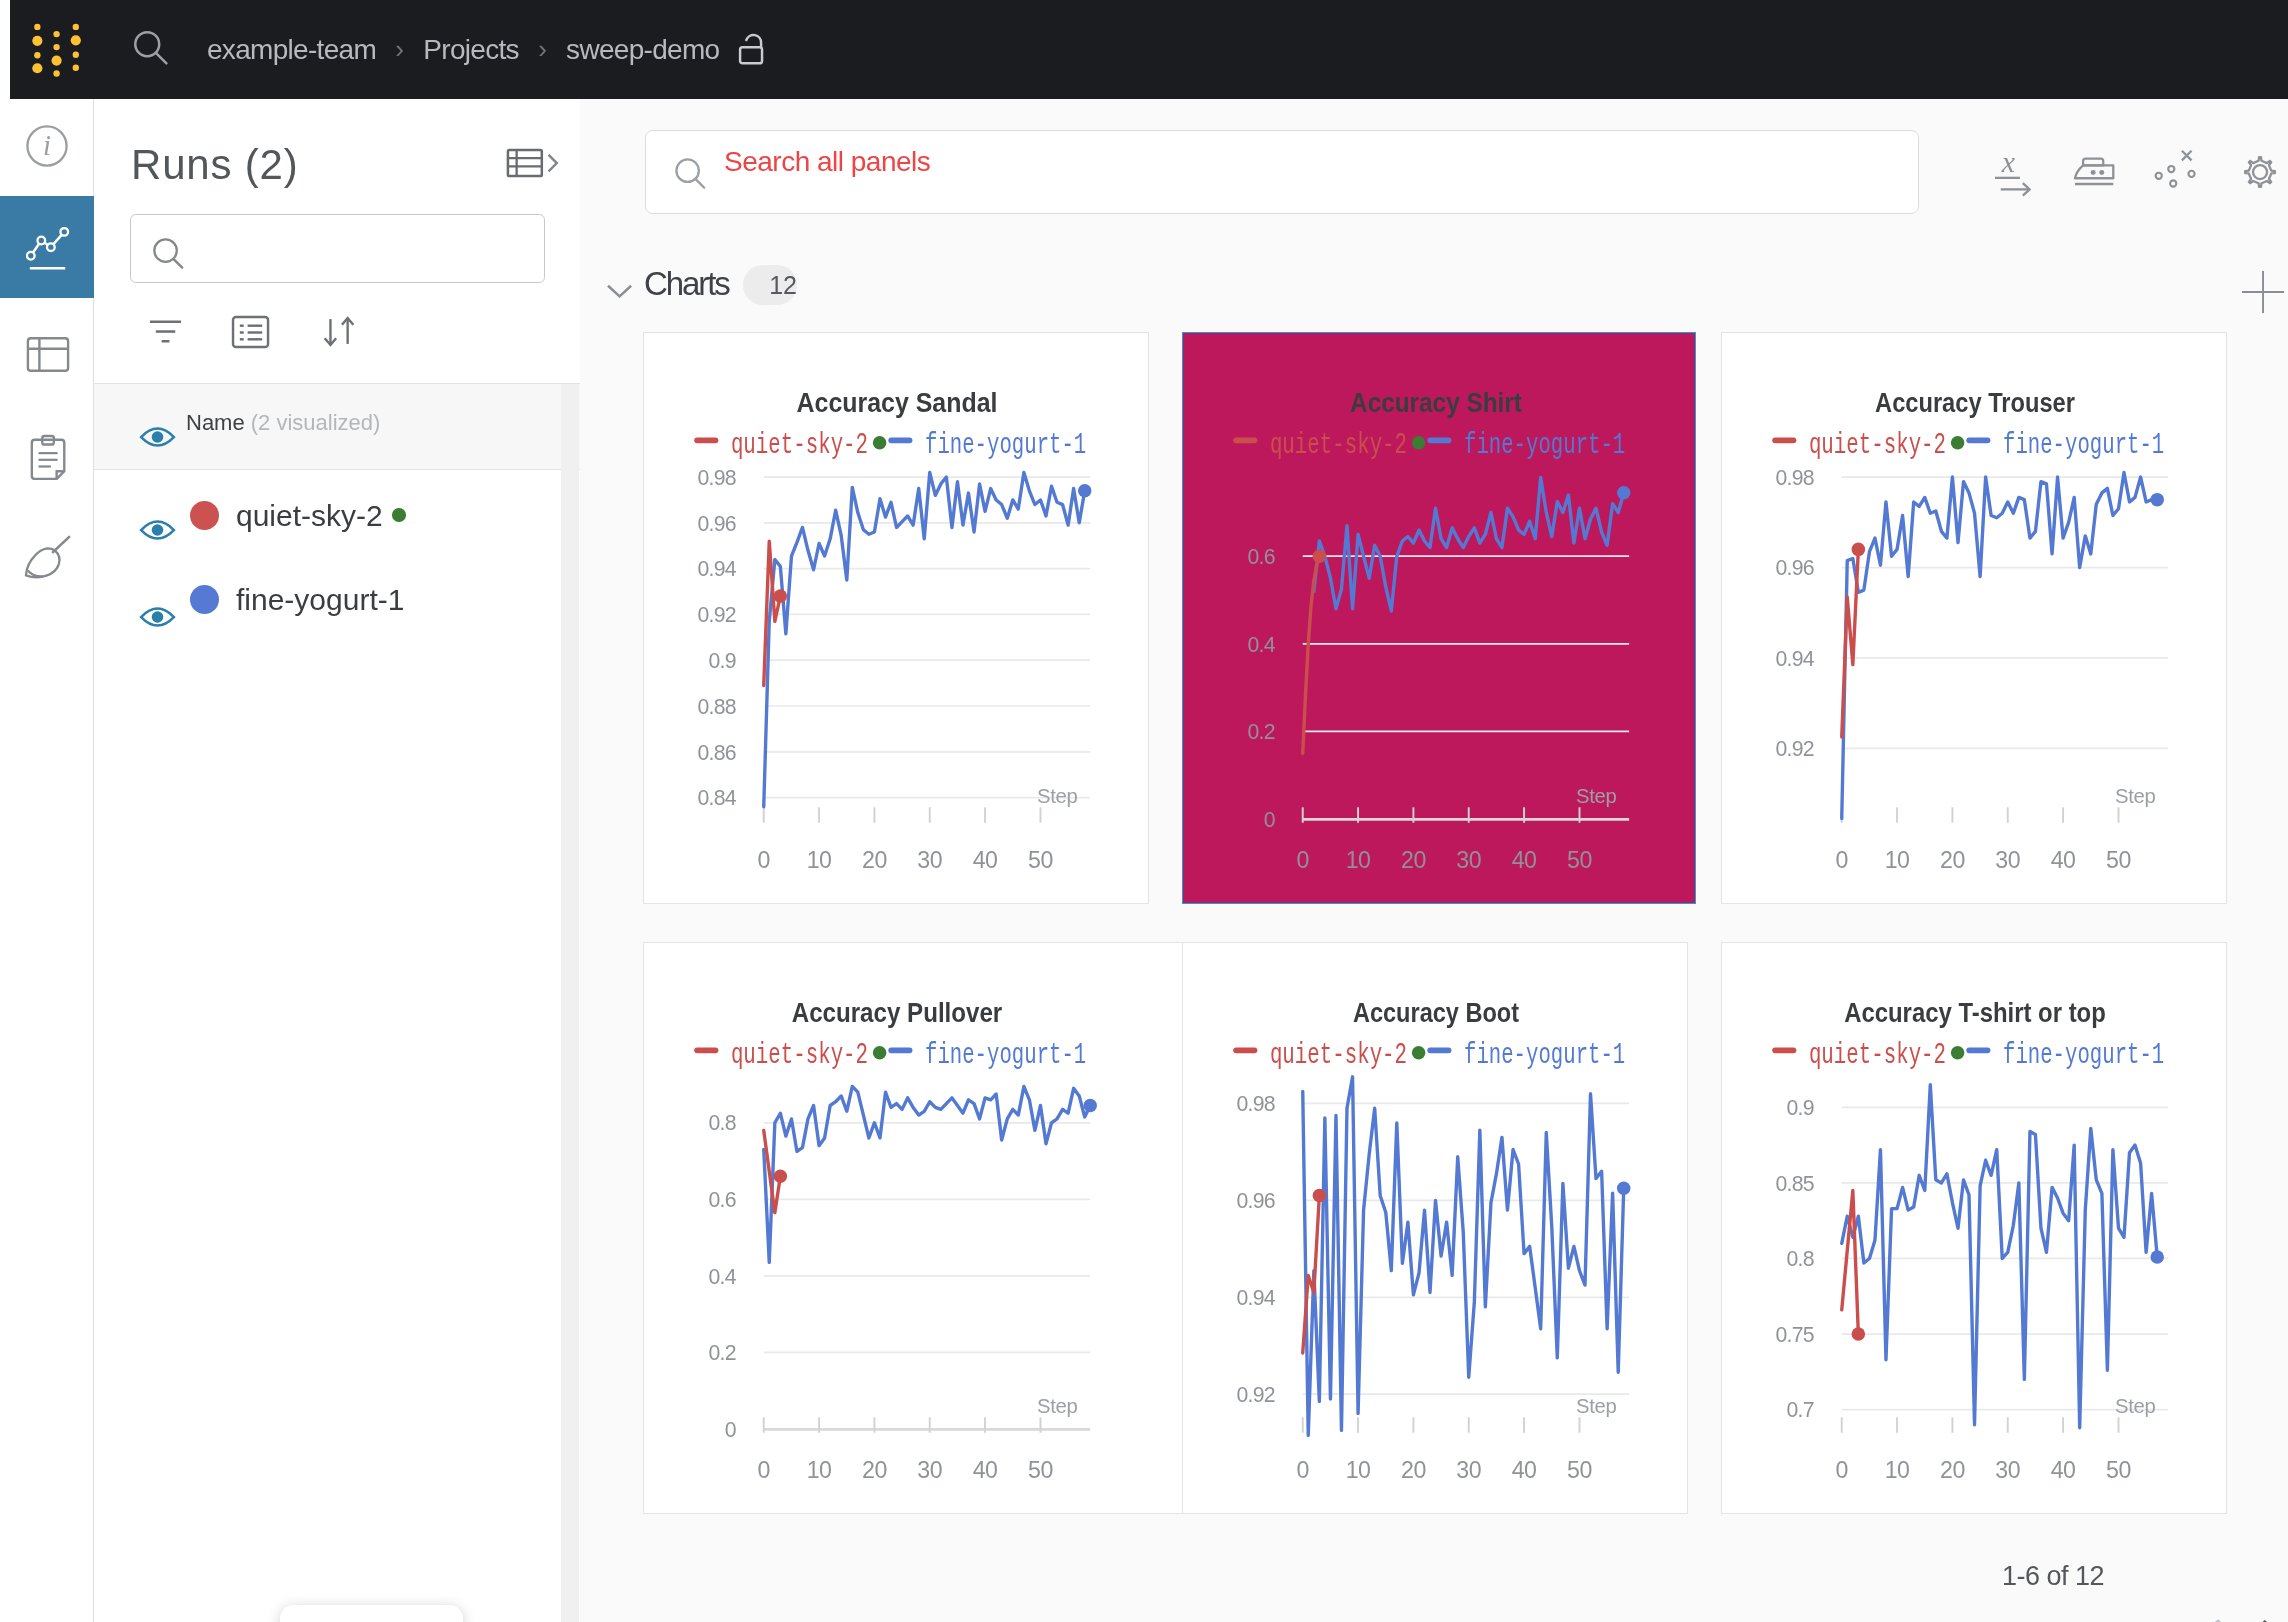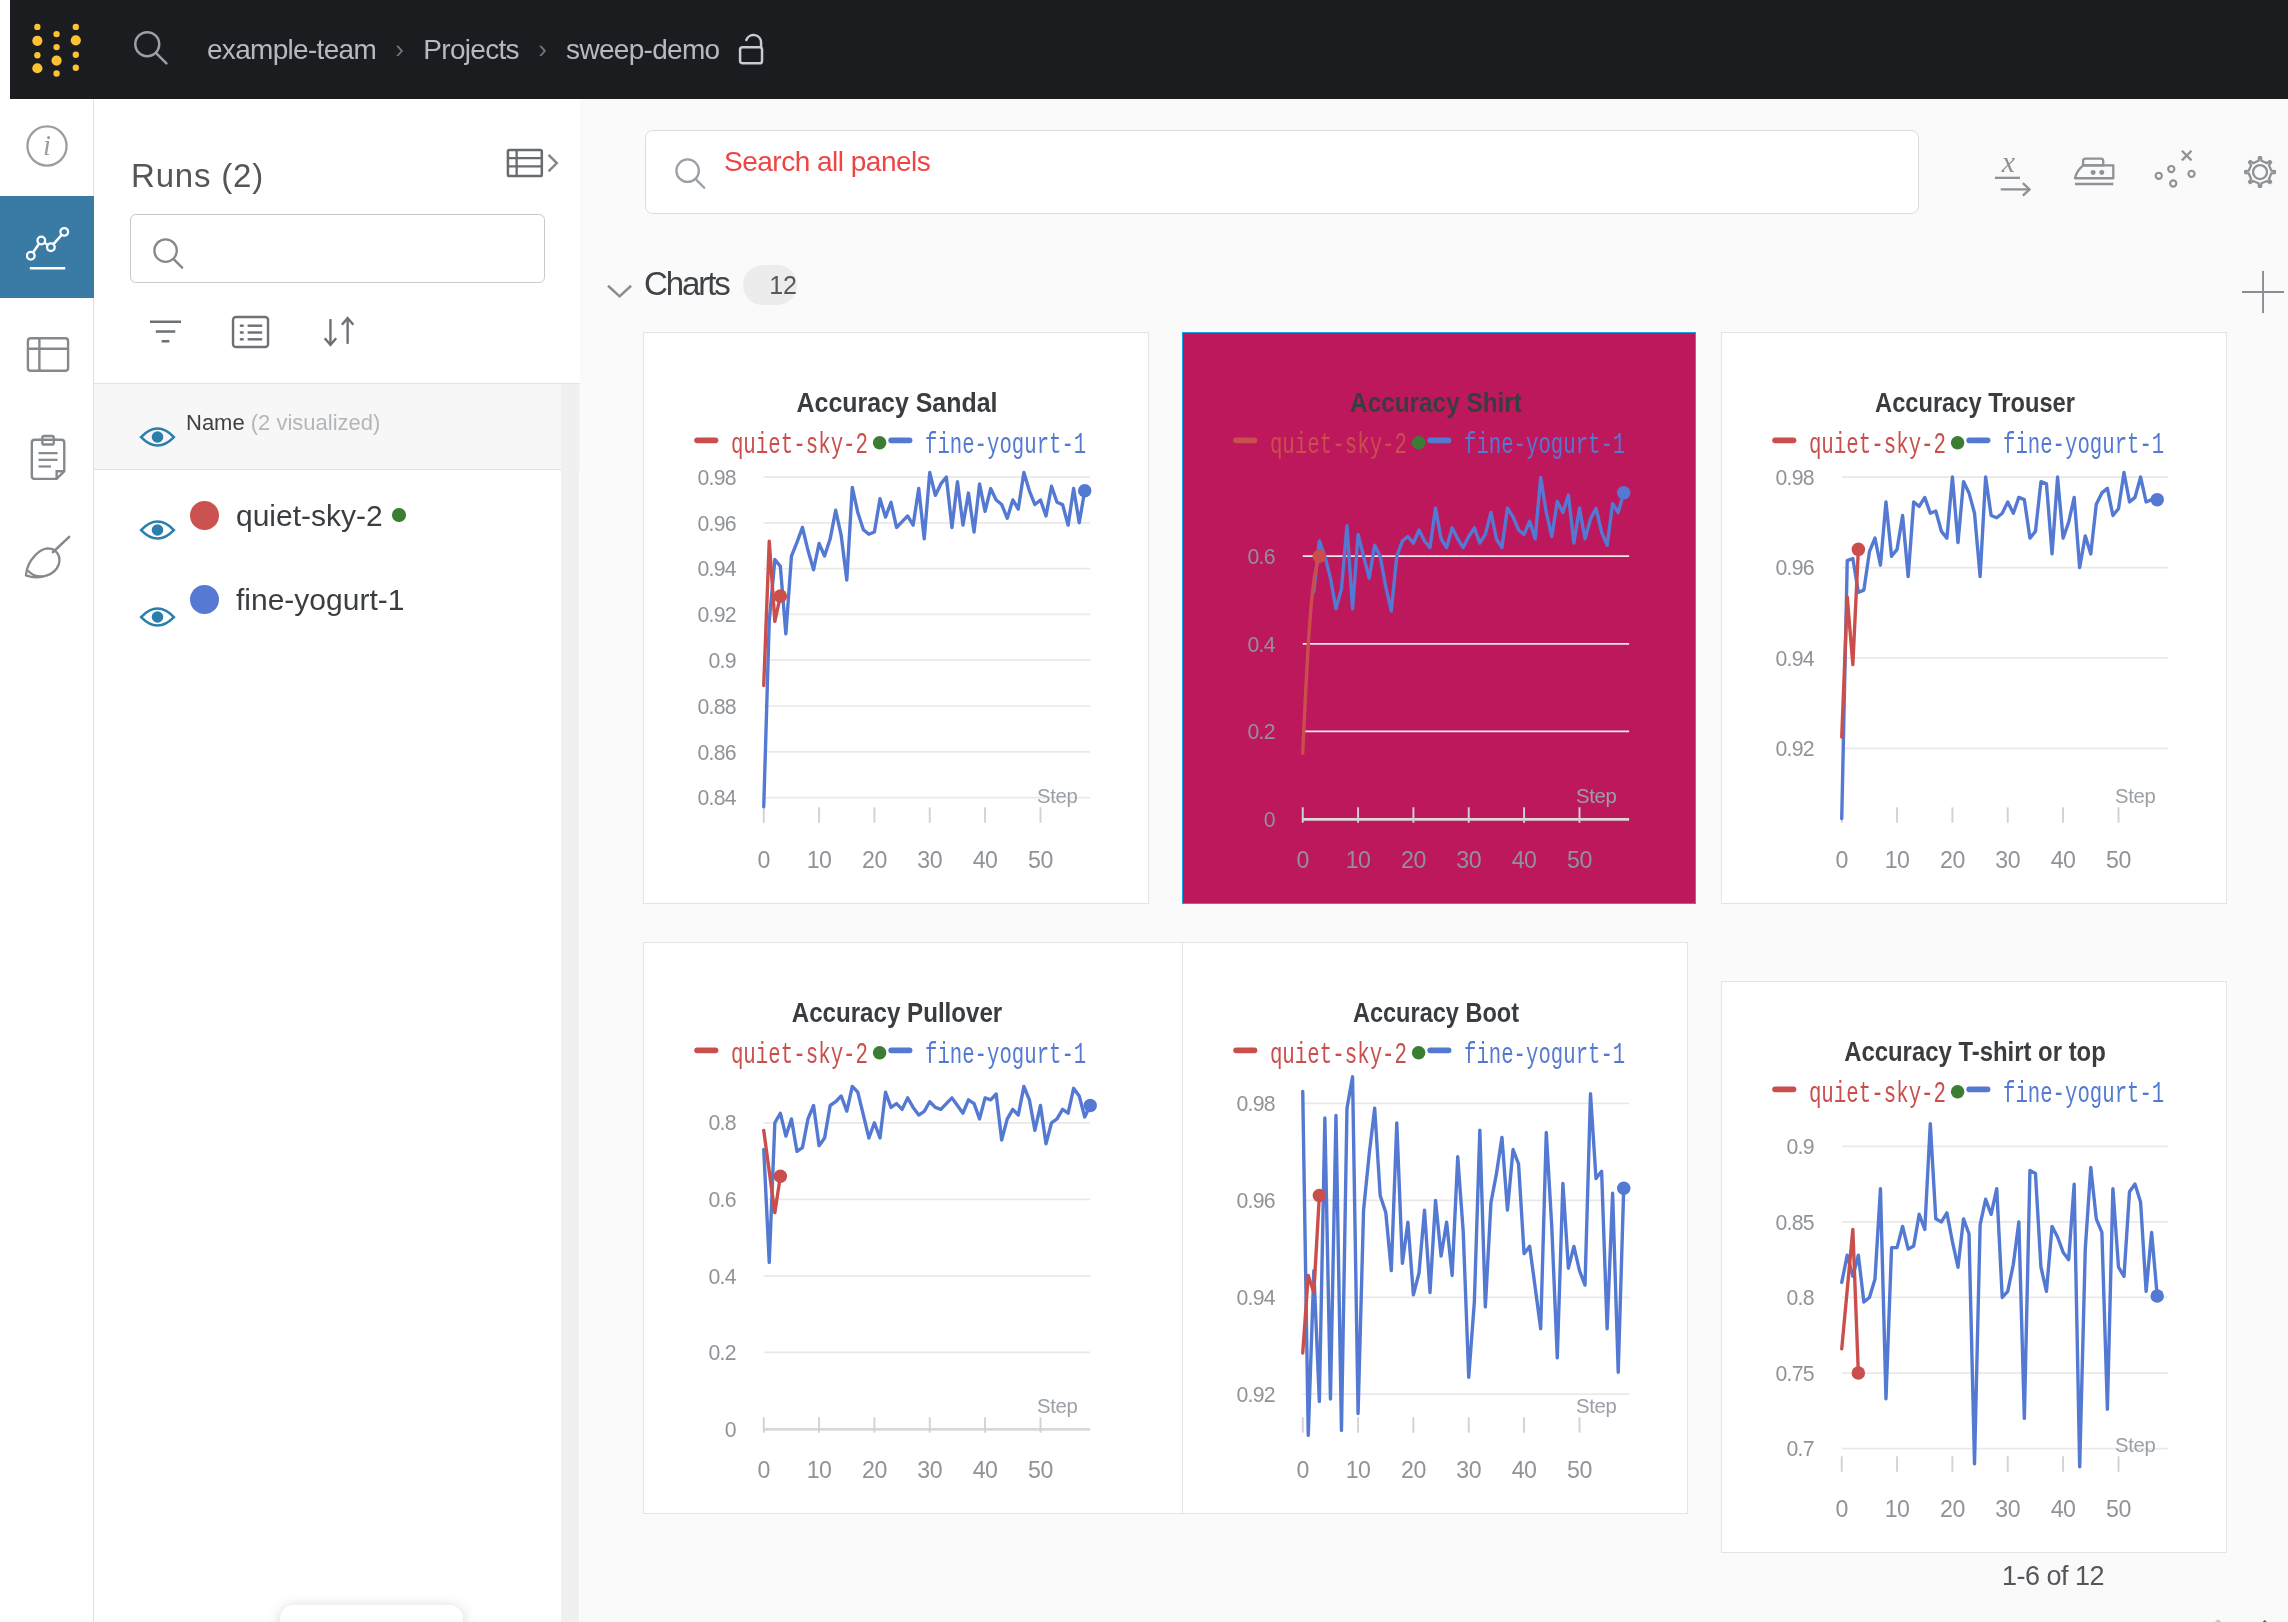--- a/index.html
+++ b/index.html
@@ -81,21 +81,21 @@
 <line x1="11" y1="36" x2="24" y2="36" stroke="#85898d" stroke-width="2.3"></line>
 <path d="M38,41 l-8,0 0,8" fill="none" stroke="#85898d" stroke-width="2.5"></path>
     </svg>
     <svg class="abs" style="left:24;top:432" width="50" height="54" viewBox="0 0 52 56">
 <line x1="47" y1="6" x2="30" y2="22" stroke="#85898d" stroke-width="2.6" stroke-linecap="round"></line>
 <path d="M32,20 q7,6 4,15 q-3,8 -12,11 q-11,4 -22,0 q1,-12 9,-20 q6,-7 13,-8 q5,0 8,2 z" fill="none" stroke="#85898d" stroke-width="2.4" stroke-linejoin="round"></path>
 <path d="M4,41 q6,7 16,6" fill="none" stroke="#85898d" stroke-width="2.2"></path>
     </svg>
   </div>
 <div class="abs" style="left:94px;top:99px;width:487px;height:1523px;background:#fff;border-right:1px solid #d5d5d5">
-    <div class="abs" style="left:37px;top:58px;font-size:33px;color:#53575a;letter-spacing:0.8px">Runs (2)</div>
+    <div class="abs" style="left:37px;top:42px;font-size:42px;color:#53575a;letter-spacing:0.8px">Runs (2)</div>
     <svg class="abs" style="left:412;top:48" width="60" height="35" viewBox="0 0 62 36">
 <rect x="2" y="3" width="35" height="27" rx="1.5" fill="none" stroke="#686c70" stroke-width="2.6"></rect>
 <line x1="2" y1="11.5" x2="37" y2="11.5" stroke="#686c70" stroke-width="2.4"></line>
 <line x1="2" y1="20" x2="37" y2="20" stroke="#686c70" stroke-width="2.4"></line>
 <line x1="11" y1="3" x2="11" y2="30" stroke="#686c70" stroke-width="2.4"></line>
 <path d="M44,8 l8.5,8.5 -8.5,8.5" fill="none" stroke="#83878b" stroke-width="2.5"></path>
     </svg>
     <div class="abs" style="left:36px;top:115px;width:415px;height:69px;border:1.9px solid #c9c9c9;border-radius:5.8px"></div>
     <svg class="abs" style="left:55;top:136" width="39" height="39" viewBox="0 0 40 40">
       <circle cx="17" cy="16" r="11.5" fill="none" stroke="#84888c" stroke-width="2.4"></circle>
@@ -361,21 +361,21 @@
         <text x="353.2" y="554" text-anchor="middle" font-family="Liberation Sans" font-size="24" letter-spacing="-0.5" fill="#8f9398">40</text>
         <line x1="410.6" y1="491" x2="410.6" y2="507" stroke="#d2d2d2" stroke-width="2"></line>
         <text x="410.6" y="554" text-anchor="middle" font-family="Liberation Sans" font-size="24" letter-spacing="-0.5" fill="#8f9398">50</text>
         <text x="449" y="487" text-anchor="end" font-family="Liberation Sans" font-size="21" letter-spacing="-0.3" fill="#9aa0a6">Step</text>
         <polyline points="124.0,153.5 129.7,509.7 135.5,339.1 141.2,474.5 146.9,181.1 152.7,472.0 158.4,178.5 164.1,504.6 169.8,171.0 175.6,138.4 181.3,487.1 187.0,276.4 192.8,218.7 198.5,171.0 204.2,261.3 210.0,278.9 215.7,339.1 221.4,186.1 227.2,331.6 232.9,288.9 238.6,364.2 244.4,341.6 250.1,276.4 255.8,361.7 261.5,266.3 267.3,324.0 273.0,288.9 278.7,344.1 284.5,221.2 290.2,299.0 295.9,449.5 301.7,371.7 307.4,193.6 313.1,376.7 318.9,268.8 324.6,238.7 330.3,201.1 336.0,276.4 341.8,213.7 347.5,228.7 353.2,321.5 359.0,314.0 364.7,356.6 370.4,399.3 376.2,196.1 381.9,293.9 387.6,429.4 393.4,248.8 399.1,336.6 404.8,314.0 410.6,339.1 416.3,354.1 422.0,156.0 427.7,243.8 433.5,236.2 439.2,399.3 444.9,258.8 450.7,444.4 456.4,253.8" fill="none" stroke="#5379d2" stroke-width="3.5" stroke-linejoin="round" stroke-linecap="round"></polyline>
         <circle cx="456.4" cy="253.8" r="7" fill="#5379d2"></circle>
         <polyline points="124.0,424.4 129.7,344.1 135.5,361.7 141.2,261.3" fill="none" stroke="#ca4f4c" stroke-width="3.5" stroke-linejoin="round" stroke-linecap="round"></polyline>
         <circle cx="141.2" cy="261.3" r="7" fill="#ca4f4c"></circle>
       </svg>
     </div>
-    <div class="abs" style="left:1141px;top:882px;width:506px;height:572px;background:#fff;border:1px solid #e4e4e4">
+    <div class="abs" style="left:1141px;top:843px;width:506px;height:572px;background:#fff;border:1px solid #e4e4e4">
       <svg width="506" height="572" viewBox="0 0 524 592" style="position:absolute;left:0;top:0">
         <text x="262" y="82" text-anchor="middle" font-family="Liberation Sans" font-size="29" font-weight="bold" fill="#3a3d40" textLength="271" lengthAdjust="spacingAndGlyphs">Accuracy T-shirt or top</text>
         <rect x="52" y="108" width="25" height="6" rx="3" fill="#ca4f4c"></rect>
         <text x="90" y="124" font-family="Liberation Mono" font-size="30" fill="#ca4f4c" textLength="142" lengthAdjust="spacingAndGlyphs">quiet-sky-2</text>
         <circle cx="244" cy="113.5" r="7" fill="#3a7d33"></circle>
         <rect x="253" y="108" width="25" height="6" rx="3" fill="#5379d2"></rect>
         <text x="291" y="124" font-family="Liberation Mono" font-size="30" fill="#5379d2" textLength="167" lengthAdjust="spacingAndGlyphs">fine-yogurt-1</text>
         <line x1="124.0" y1="170.0" x2="462.0" y2="170.0" stroke="#e9e9e9" stroke-width="1.8"></line>
         <text x="95" y="178.0" text-anchor="end" font-family="Liberation Sans" font-size="22" letter-spacing="-0.8" fill="#8f9398">0.9</text>
         <line x1="124.0" y1="248.3" x2="462.0" y2="248.3" stroke="#e9e9e9" stroke-width="1.8"></line>

